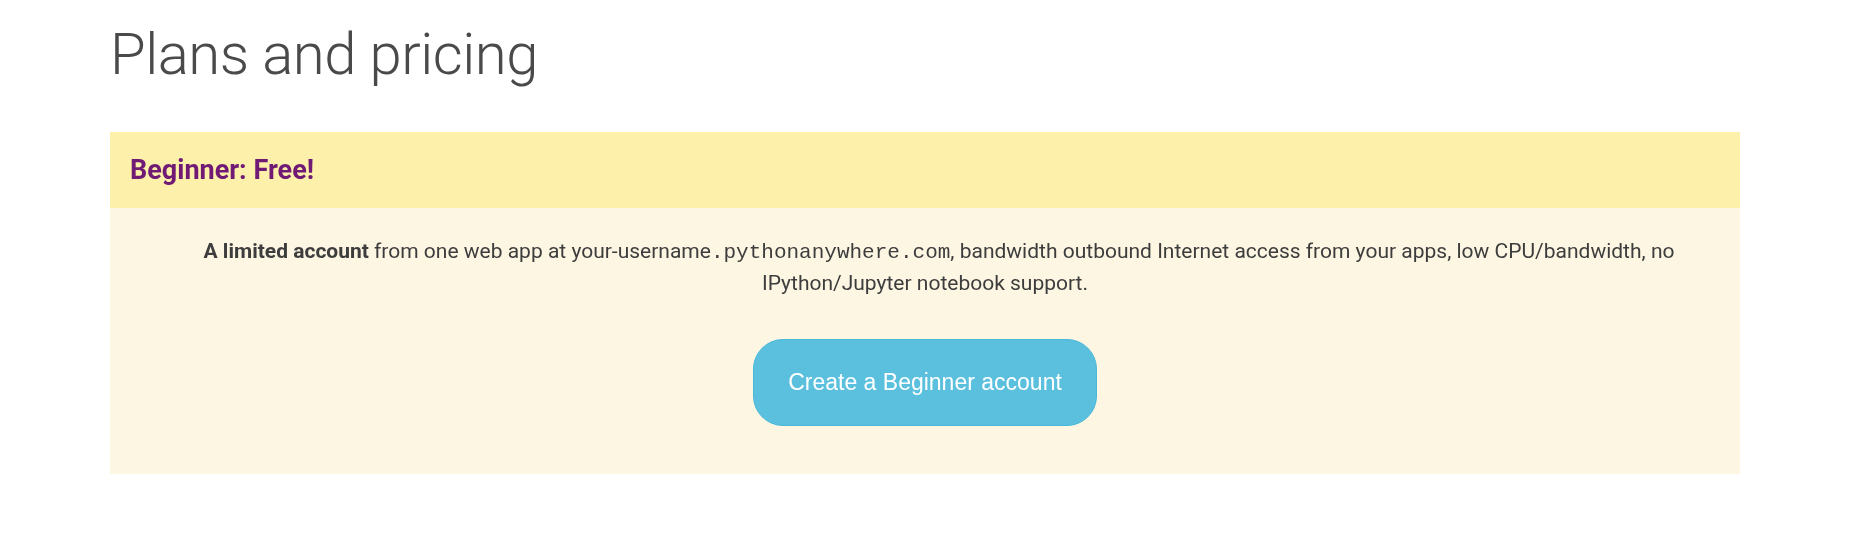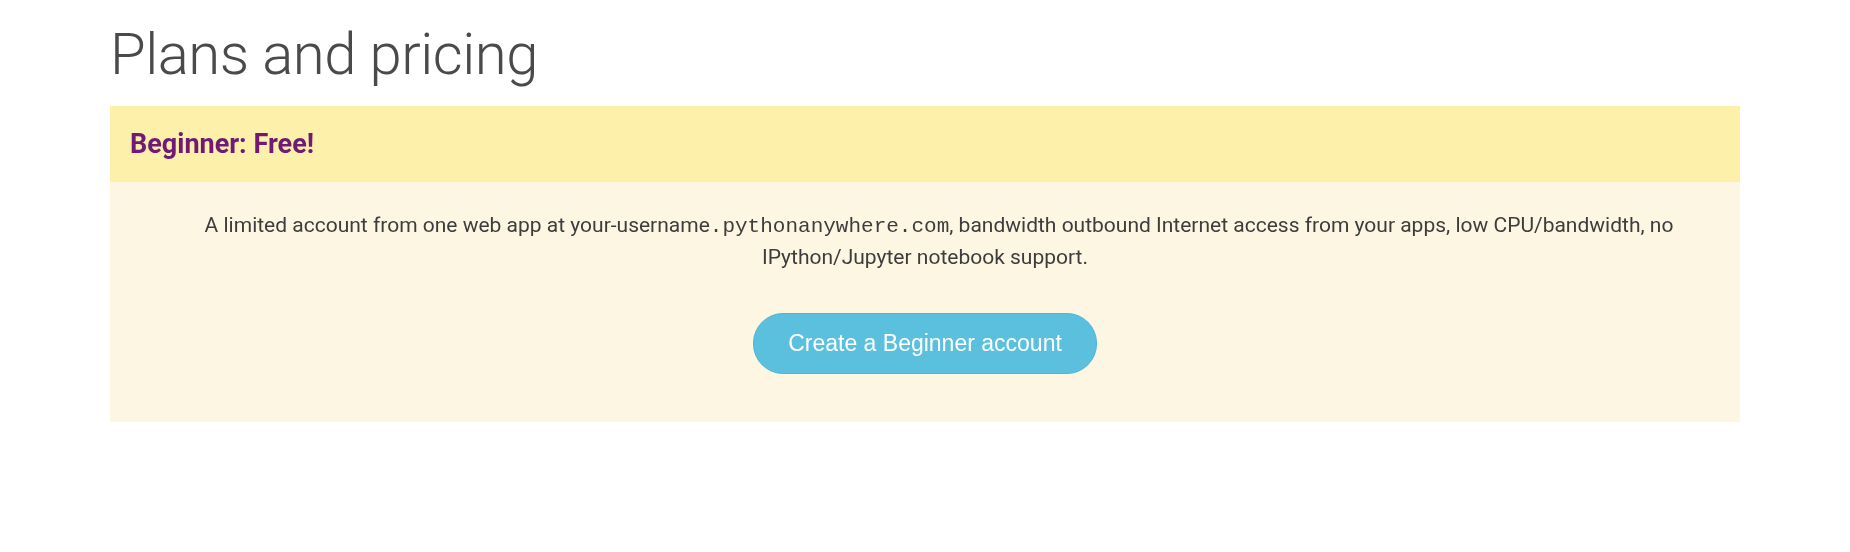--- a/index.html
+++ b/index.html
@@ -13,21 +13,21 @@
       color: #333333;
       width: 1850px;
     }
     .container {
       padding: 20px 110px 30px 110px;
     }
     .page-title {
       font-size: 58px;
       font-weight: 300;
       color: #4a4a4a;
-      margin-bottom: 18px;
+      margin-bottom: 44px;
       letter-spacing: -0.5px;
     }
     .plan-card {
       background: #fdf6e3;
     }
     .plan-header {
       background: #fcf0aa;
       padding: 22px 20px;
     }
     .plan-header-title {
@@ -39,37 +39,37 @@
       padding: 28px 20px 48px 20px;
       text-align: center;
     }
     .plan-description {
       font-size: 21px;
       color: #3d3d3d;
       line-height: 1.48;
       margin-bottom: 40px;
     }
     .plan-description .bold {
-      font-weight: 400;
+      font-weight: 700;
       margin-left: 28px;
     }
     .plan-description .italic {
     }
     .plan-description .code {
       font-family: "SFMono-Regular", Consolas, "Liberation Mono", Menlo, Courier, monospace;
       font-style: normal;
       font-size: 21px;
     }
     .cta-button {
       display: inline-block;
       background: #5bc0de;
       color: #ffffff;
       font-size: 23px;
       font-weight: 400;
-      padding: 16px 34px;
+      padding: 29px 34px;
       border: 1px solid #46b8da;
       border-radius: 30px;
       cursor: pointer;
       text-align: center;
     }
   </style>
 </head>
 <body>
 
 <div class="container">

